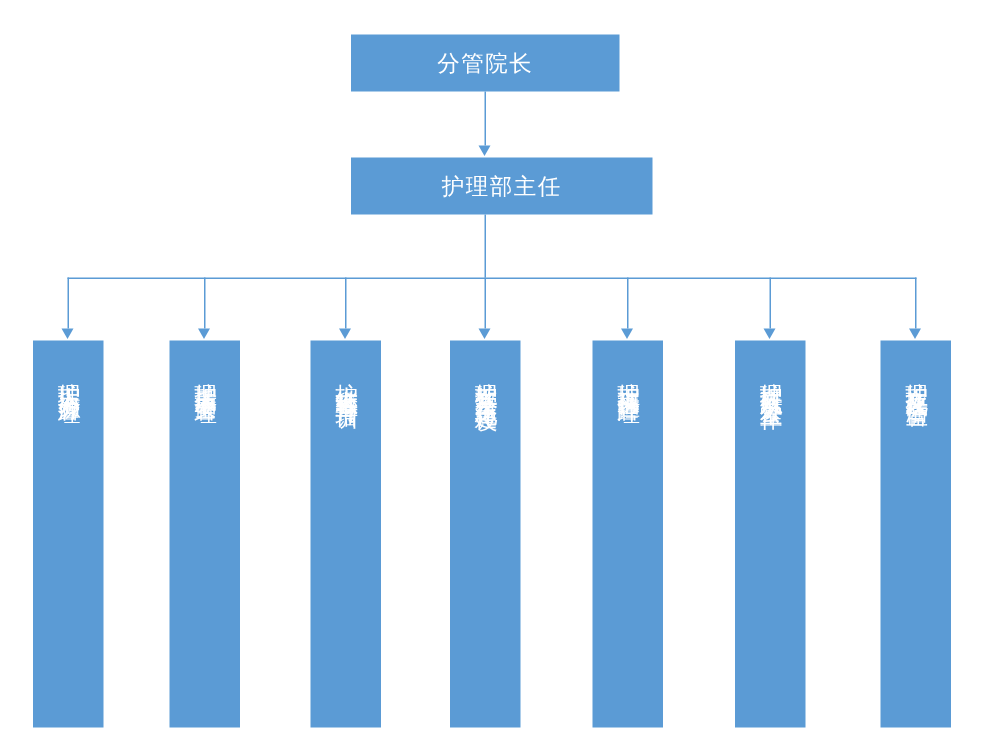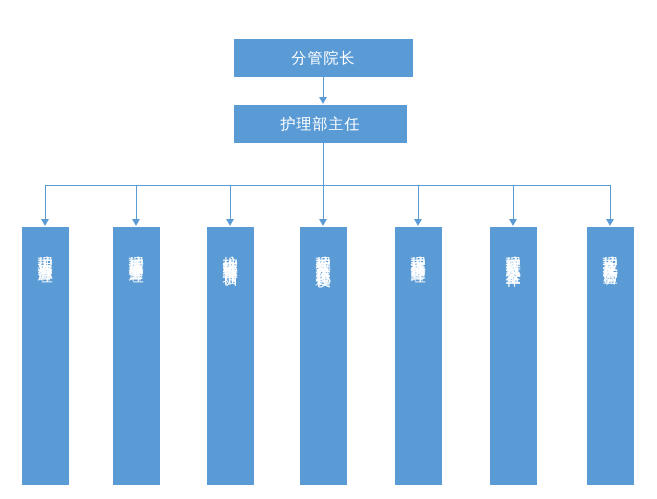--- a/index.html
+++ b/index.html
@@ -28,26 +28,25 @@
     justify-content: center;
     box-sizing: border-box;
   }
   .node-top {
     left: 234px;
     top: 23px;
     width: 179px;
     height: 38px;
     font-size: 15px;
     letter-spacing: 1px;
-    margin-top: 16px;
   }
   .node-second {
     left: 234px;
     top: 105px;
-    width: 173px;
+    width: 201px;
     height: 38px;
     font-size: 15px;
     letter-spacing: 1px;
   }
   .node-leaf {
     top: 227px;
     height: 258px;
     width: 47px;
     align-items: flex-start;
     justify-content: center;

